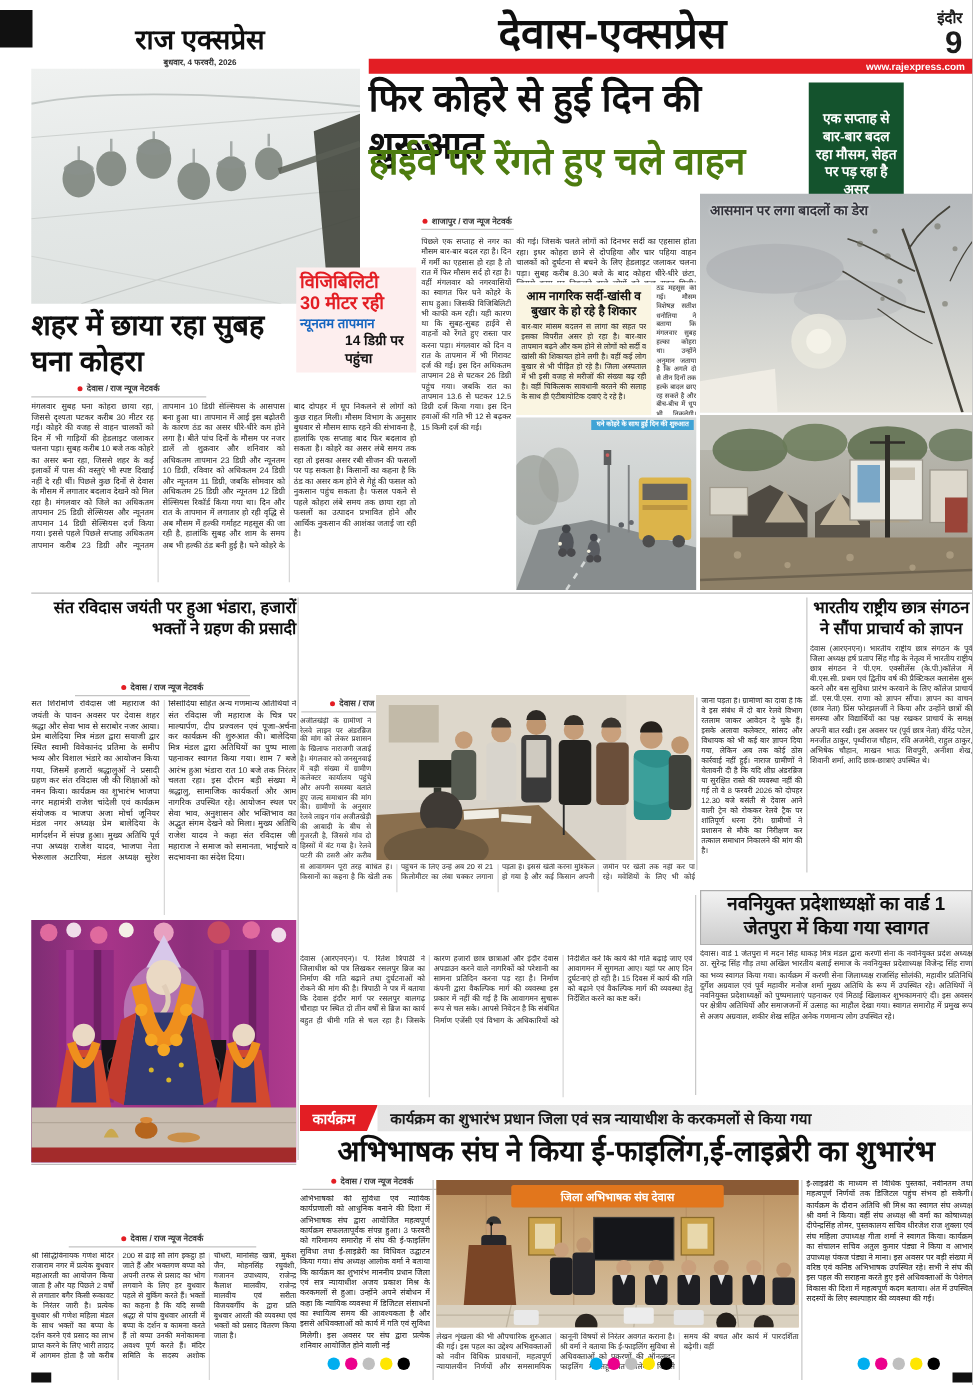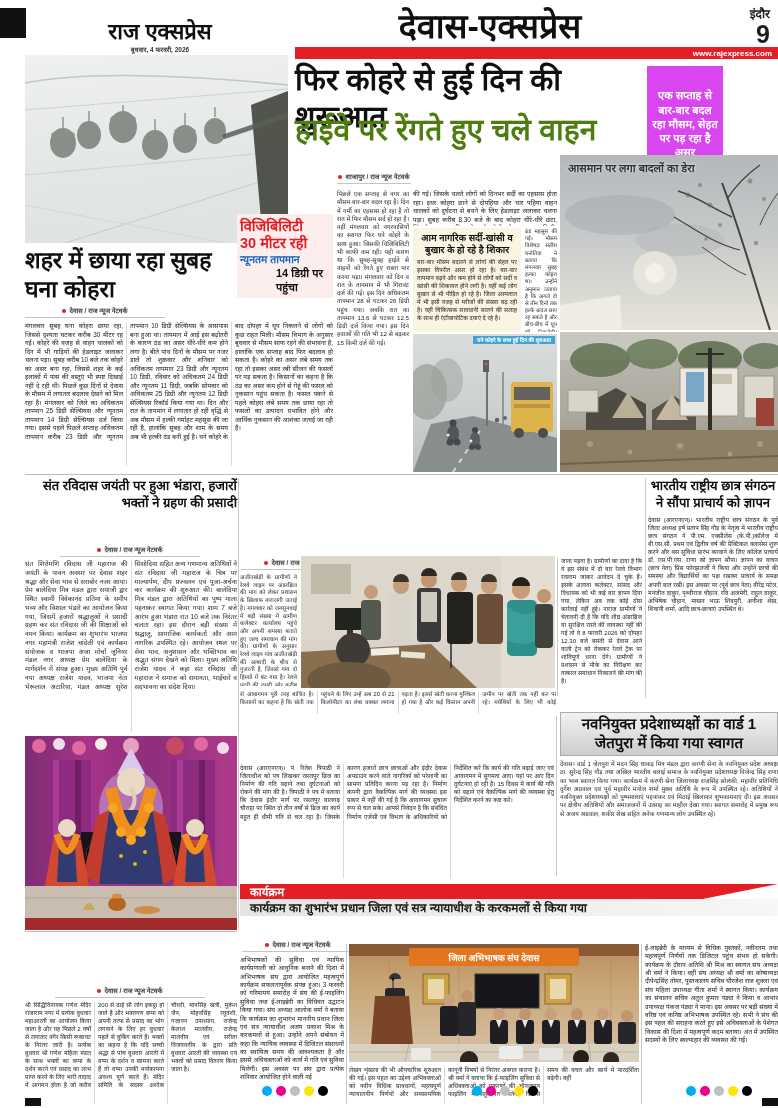--- a/index.html
+++ b/index.html
@@ -72,21 +72,21 @@
       <path d="M40,188 L263,118" stroke="#c6cac8" stroke-width="1" fill="none"></path>
       <path d="M0,150 L200,188" stroke="#d2d6d4" stroke-width="1" fill="none"></path>
       <polygon points="226,50 263,36 263,188 238,188" fill="#44483f" opacity="0.92"></polygon>
       <path d="M198,82 L263,60" stroke="#5b5f56" stroke-width="5" fill="none" opacity="0.85"></path>
     </svg>
   </div>
 
   <div class="abs hl" style="left:295px;top:62px;width:350px;font-size:30px;font-weight:900;line-height:1.22;">फिर कोहरे से हुई दिन की शुरूआत</div>
   <div class="abs" style="left:295px;top:112px;width:350px;font-size:30px;font-weight:900;line-height:1.22;color:#4d7c0f;">हाईवे पर रेंगते हुए चले वाहन</div>
 
-  <div class="abs" style="left:647px;top:66px;width:76px;height:116px;background:#d946ef;color:#fff;display:flex;align-items:center;justify-content:center;text-align:center;font-size:11px;font-weight:800;line-height:1.3;padding:4px;box-sizing:border-box;">एक सप्ताह से बार-बार बदल रहा मौसम, सेहत पर पड़ रहा है असर</div>
+  <div class="abs" style="left:647px;top:66px;width:76px;height:116px;background:#14532d;color:#fff;display:flex;align-items:center;justify-content:center;text-align:center;font-size:11px;font-weight:800;line-height:1.3;padding:4px;box-sizing:border-box;font-family:Liberation Serif, serif;">एक सप्ताह से बार-बार बदल रहा मौसम, सेहत पर पड़ रहा है असर</div>
 
   <div class="abs" style="left:237px;top:214px;width:96px;height:84px;background:#fdeeee;padding:4px 3px;box-sizing:border-box;text-align:left;z-index:3;">
     <div style="font-size:14.5px;font-weight:900;color:#e31e24;line-height:1.15;">विजिबिलिटी</div>
     <div style="font-size:14.5px;font-weight:900;color:#e31e24;line-height:1.15;">30 मीटर रही</div>
     <div style="font-size:10.5px;font-weight:800;color:#1565c0;line-height:1.3;margin-top:2px;">न्यूनतम तापमान</div>
     <div style="font-size:11px;font-weight:900;color:#111;line-height:1.25;margin-left:36px;">14 डिग्री पर पहुंचा</div>
   </div>
 
   <div class="abs hl" style="left:25px;top:246px;width:212px;font-size:23px;font-weight:900;line-height:1.25;">शहर में छाया रहा सुबह घना कोहरा</div>
   <div class="abs byline" style="left:25px;top:306px;width:140px;">
@@ -331,25 +331,26 @@
   </div>
 
   <div class="abs bodytxt cols3" style="left:240px;top:764px;width:314px;height:114px;font-size:6.1px;">देवास (आरएनएन)। पं. रितेश त्रिपाठी ने जिलाधीश को पत्र लिखकर रसलपुर ब्रिज का निर्माण की गति बढ़ाने तथा दुर्घटनाओं को रोकने की मांग की है। त्रिपाठी ने पत्र में बताया कि देवास इंदौर मार्ग पर रसलपुर बालगढ़ चौराहा पर स्थित दो तीन वर्षों से ब्रिज का कार्य बहुत ही धीमी गति से चल रहा है। जिसके कारण हजारों छात्र छात्राओं और इंदौर देवास अपडाउन करने वाले नागरिकों को परेशानी का सामना प्रतिदिन करना पड़ रहा है। निर्माण कंपनी द्वारा वैकल्पिक मार्ग की व्यवस्था इस प्रकार में नहीं की गई है कि आवागमन सुचारू रूप से चल सके। आपसे निवेदन है कि संबंधित निर्माण एजेंसी एवं विभाग के अधिकारियों को निर्देशित करें कि कार्य की गति बढ़ाई जाए एवं आवागमन में सुगमता आए। यहां पर आए दिन दुर्घटनाएं हो रही है। 15 दिवस में कार्य की गति को बढ़ाने एवं वैकल्पिक मार्ग की व्यवस्था हेतु निर्देशित करने का कष्ट करें।</div>
   <div class="vrule" style="left:556px;top:716px;height:160px;"></div>
 
   <div class="abs" style="left:560px;top:712px;width:218px;height:44px;background:linear-gradient(180deg,#f2f2f2,#cdcdcd);border:1px solid #adadad;display:flex;align-items:center;justify-content:center;box-sizing:border-box;">
     <div class="hl" style="font-size:15px;font-weight:900;text-align:center;line-height:1.25;">नवनियुक्त प्रदेशाध्यक्षों का वार्ड 1 जेतपुरा में किया गया स्वागत</div>
   </div>
   <div class="abs bodytxt" style="left:560px;top:760px;width:218px;height:118px;font-size:6.2px;">देवास। वार्ड 1 जेतपुरा में मदन सिंह धाकड़ मित्र मंडल द्वारा करणी सेना के नवनियुक्त प्रदेश अध्यक्ष ठा. सुरेन्द्र सिंह गौड़ तथा अखिल भारतीय बलाई समाज के नवनियुक्त प्रदेशाध्यक्ष विजेन्द्र सिंह राणा का भव्य स्वागत किया गया। कार्यक्रम में करणी सेना जिलाध्यक्ष राजसिंह सोलंकी, महावीर प्रतिनिधि दुर्गेश अग्रवाल एवं पूर्व महावीर मनोज शर्मा मुख्य अतिथि के रूप में उपस्थित रहे। अतिथियों ने नवनियुक्त प्रदेशाध्यक्षों को पुष्पमालाएं पहनाकर एवं मिठाई खिलाकर शुभकामनाएं दी। इस अवसर पर क्षेत्रीय अतिथियों और समाजजनों में उत्साह का माहौल देखा गया। स्वागत समारोह में प्रमुख रूप से अजय अग्रवाल, शकीर शेख सहित अनेक गणमान्य लोग उपस्थित रहे।</div>
 
-  <div class="abs" style="left:240px;top:884px;width:538px;height:21px;display:flex;align-items:stretch;flex-direction:column;">
+  <div class="abs" style="left:240px;top:884px;width:538px;height:21px;display:flex;align-items:stretch;">
     <div style="background:#e31e24;color:#fff;font-size:11.5px;font-weight:800;display:flex;align-items:center;padding:0 18px 0 10px;clip-path:polygon(0 0,100% 0,86% 100%,0 100%);">कार्यक्रम</div>
     <div style="flex:1;background:linear-gradient(90deg,#e4e4e4,#f7f7f7);display:flex;align-items:center;padding-left:10px;font-size:12px;font-weight:800;color:#1a1a1a;">कार्यक्रम का शुभारंभ प्रधान जिला एवं सत्र न्यायाधीश के करकमलों से किया गया</div>
   </div>
 
+  <div class="abs hl" style="left:240px;top:907px;width:538px;text-align:center;font-size:23px;font-weight:900;line-height:1.25;">अभिभाषक संघ ने किया ई-फाइलिंग,ई-लाइब्रेरी का शुभारंभ</div>
   <div class="abs byline" style="left:242px;top:940px;width:112px;">
     <span class="dot"></span>
     <span>देवास / राज न्यूज नेटवर्क</span>
   </div>
   <div class="abs bodytxt" style="left:240px;top:956px;width:104px;height:150px;font-size:6.3px;">अभिभाषकों की सुविधा एवं न्यायिक कार्यप्रणाली को आधुनिक बनाने की दिशा में अभिभाषक संघ द्वारा आयोजित महत्वपूर्ण कार्यक्रम सफलतापूर्वक संपन्न हुआ। 3 फरवरी को गरिमामय समारोह में संघ की ई-फाइलिंग सुविधा तथा ई-लाइब्रेरी का विधिवत उद्घाटन किया गया। संघ अध्यक्ष आलोक वर्मा ने बताया कि कार्यक्रम का शुभारंभ माननीय प्रधान जिला एवं सत्र न्यायाधीश अजय प्रकाश मिश्र के करकमलों से हुआ। उन्होंने अपने संबोधन में कहा कि न्यायिक व्यवस्था में डिजिटल संसाधनों का स्थायित्व समय की आवश्यकता है और इससे अधिवक्ताओं को कार्य में गति एवं सुविधा मिलेगी। इस अवसर पर संघ द्वारा प्रत्येक शनिवार आयोजित होने वाली नई</div>
   <div class="vrule" style="left:346px;top:944px;height:160px;"></div>
   <div class="vrule" style="left:641px;top:944px;height:160px;"></div>
 
   <div class="photo" style="left:349px;top:944px;width:290px;height:118px;background:linear-gradient(180deg,#b98f60,#caa87a 40%,#d6c3a8);">
     <svg viewBox="0 0 290 118" width="290" height="118">

